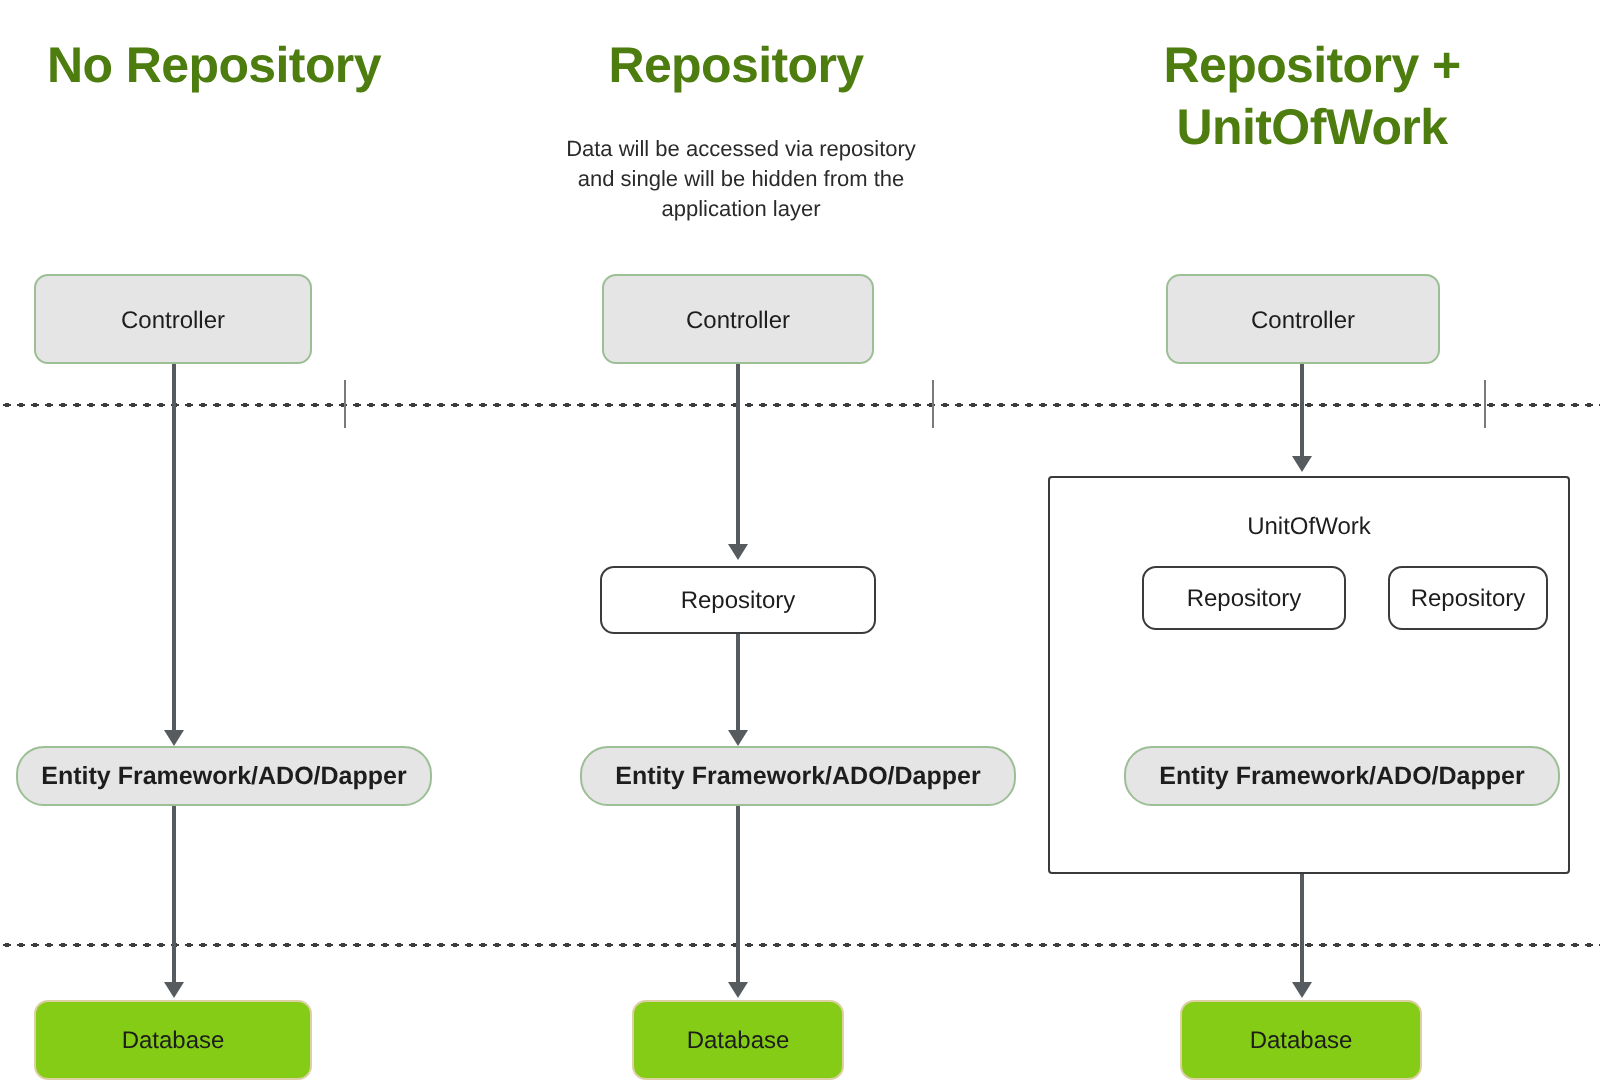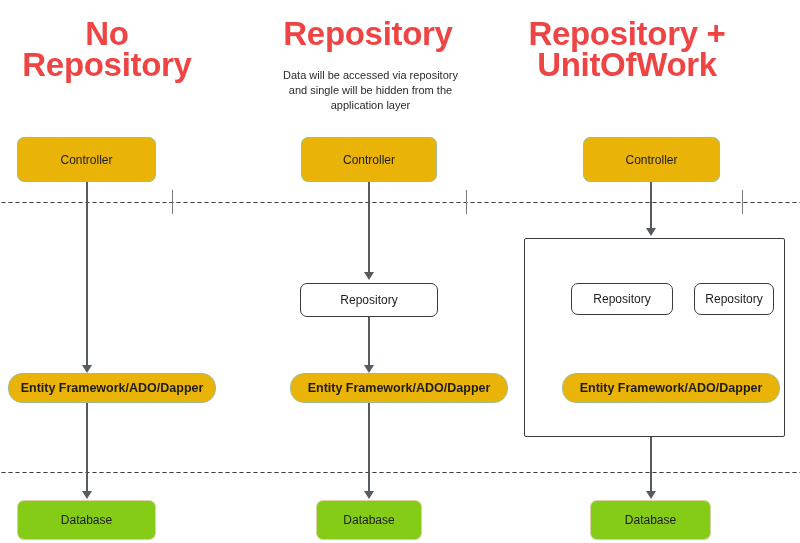--- a/index.html
+++ b/index.html
@@ -22,24 +22,24 @@
     left: 0; top: 0;
     width: 800px;
     height: 543px;
   }
 
   
   .col-title {
     position: absolute;
     text-align: center;
     font-weight: bold;
-    font-size: 33px;
+    font-size: 25px;
     line-height: 31px;
     letter-spacing: -0.3px;
-    color: #ef4444;
+    color: #4d7c0f;
   }
   .col-sub {
     position: absolute;
     text-align: center;
     font-size: 11px;
     line-height: 15px;
     color: #2a2a2a;
   }
 
   
@@ -48,21 +48,21 @@
     box-sizing: border-box;
     display: flex;
     align-items: center;
     justify-content: center;
     text-align: center;
     border-radius: 7px;
     font-size: 12px;
     line-height: 14px;
   }
   .node.green {
-    background: #eab308;
+    background: #e5e5e5;
     border: 1px solid #9dbf96;
     color: #1d1d1d;
   }
   .node.green.strong { font-weight: bold; font-size: 12.5px; border-radius: 14px; }
   .node.white {
     background: #ffffff;
     border: 1.3px solid #3b3b3b;
     color: #1d1d1d;
   }
   .node.cream {
@@ -122,21 +122,21 @@
 </head>
 <body>
 
 <div id="canvas">
 
   <div class="col-title" style="left:2px; top:18px; width:210px;">No Repository</div>
 
   <div class="col-title" style="left:263px; top:18px; width:210px;">Repository</div>
   <div class="col-sub" style="left:278px; top:68px; width:185px;">Data will be accessed via repository and single will be hidden from the application layer</div>
 
-  <div class="col-title" style="left:511px; top:18px; width:232px;">Repository + UnitOfWork</div>
+  <div class="col-title" style="left:540px; top:18px; width:232px;">Repository + UnitOfWork</div>
 
   <div class="dotted-sep" style="top:201px;"></div>
   <div class="dotted-sep" style="top:471px;"></div>
 
   <div class="col-tick" style="left:172px; top:190px; height:24px;"></div>
   <div class="col-tick" style="left:466px; top:190px; height:24px;"></div>
   <div class="col-tick" style="left:742px; top:190px; height:24px;"></div>
 
   <div class="node green" style="left:17px; top:137px; width:139px; height:45px;">
     <span>Controller</span>
@@ -182,20 +182,21 @@
   </div>
 
   <div class="node green" style="left:583px; top:137px; width:137px; height:45px;">
     <span>Controller</span>
   </div>
 
   <div class="vline" style="left:650px; top:182px; height:48px;"></div>
   <div class="arrowhead" style="left:646px; top:228px;"></div>
 
   <div class="uow-container" style="left:524px; top:238px; width:261px; height:199px;"></div>
+  <div class="uow-label" style="left:524px; top:256px; width:261px;">UnitOfWork</div>
 
   <div class="node white" style="left:571px; top:283px; width:102px; height:32px;">
     <span>Repository</span>
   </div>
 
   <div class="node white" style="left:694px; top:283px; width:80px; height:32px;">
     <span>Repository</span>
   </div>
 
   <div class="node green strong" style="left:562px; top:373px; width:218px; height:30px;">

